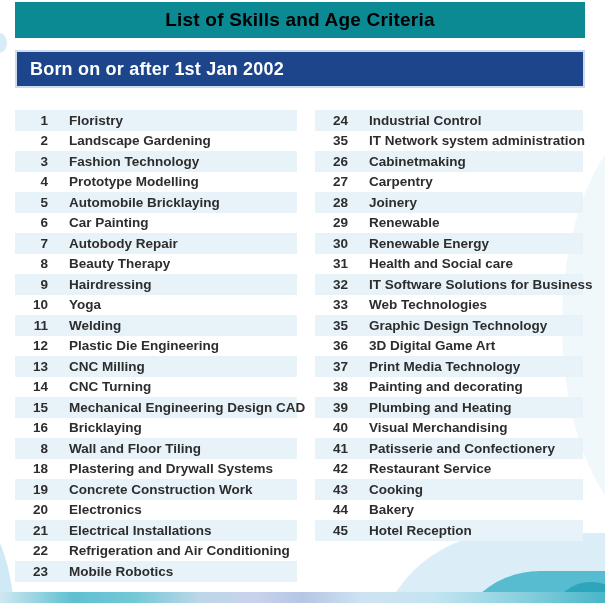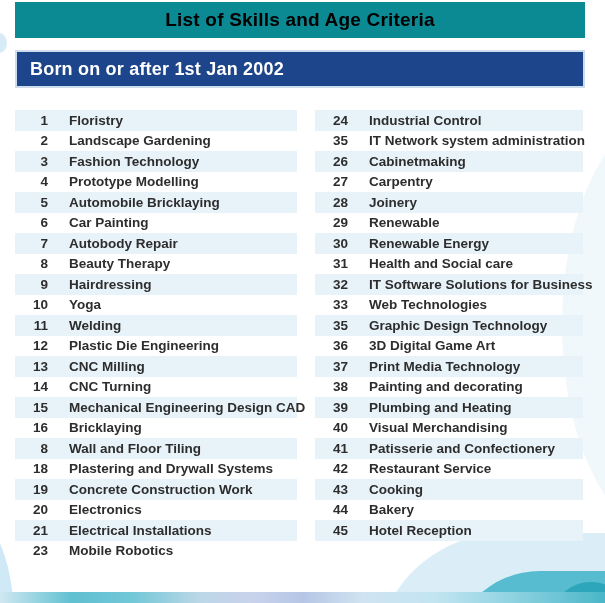--- a/index.html
+++ b/index.html
@@ -142,20 +142,24 @@
       </div>
       <div class="row">
         <span class="num">20</span>
         <span class="label">Electronics</span>
       </div>
       <div class="row">
         <span class="num">21</span>
         <span class="label">Electrical Installations</span>
       </div>
       <div class="row">
+        <span class="num">22</span>
+        <span class="label">Refrigeration and Air Conditioning</span>
+      </div>
+      <div class="row">
         <span class="num">23</span>
         <span class="label">Mobile Robotics</span>
       </div>
     </div>
   <div class="col col-right">
       <div class="row">
         <span class="num">24</span>
         <span class="label">Industrial Control</span>
       </div>
       <div class="row">

